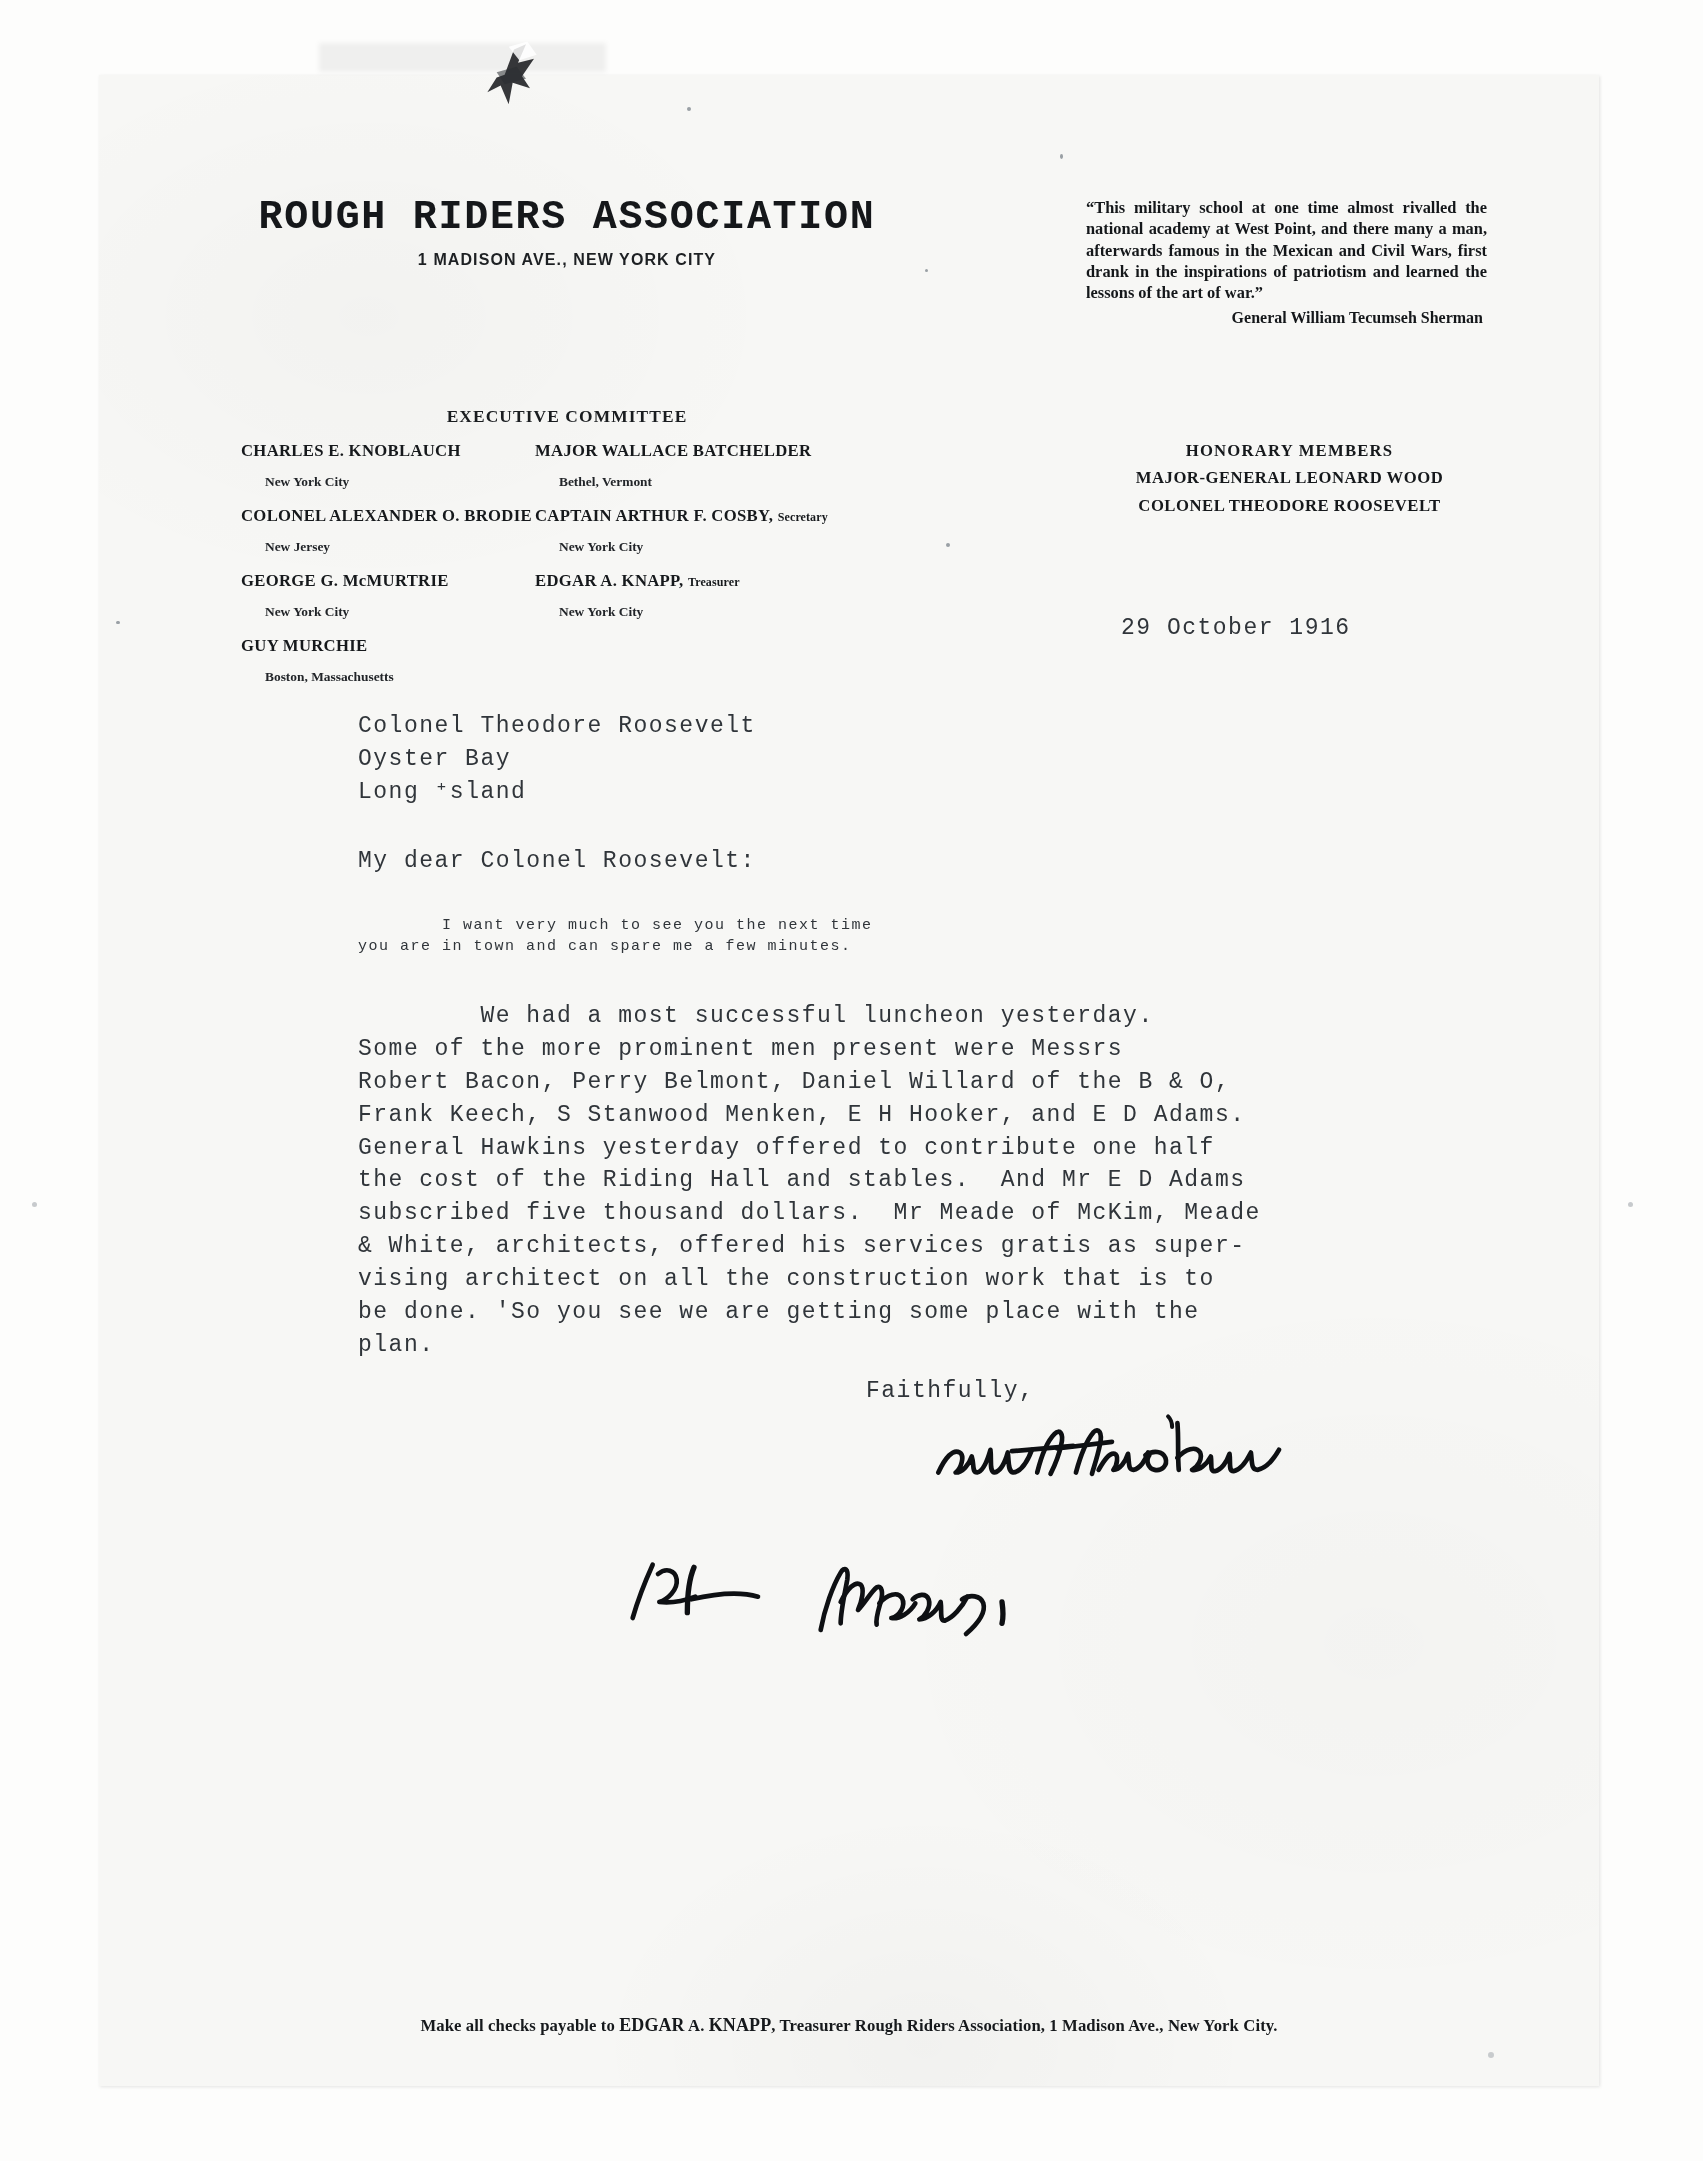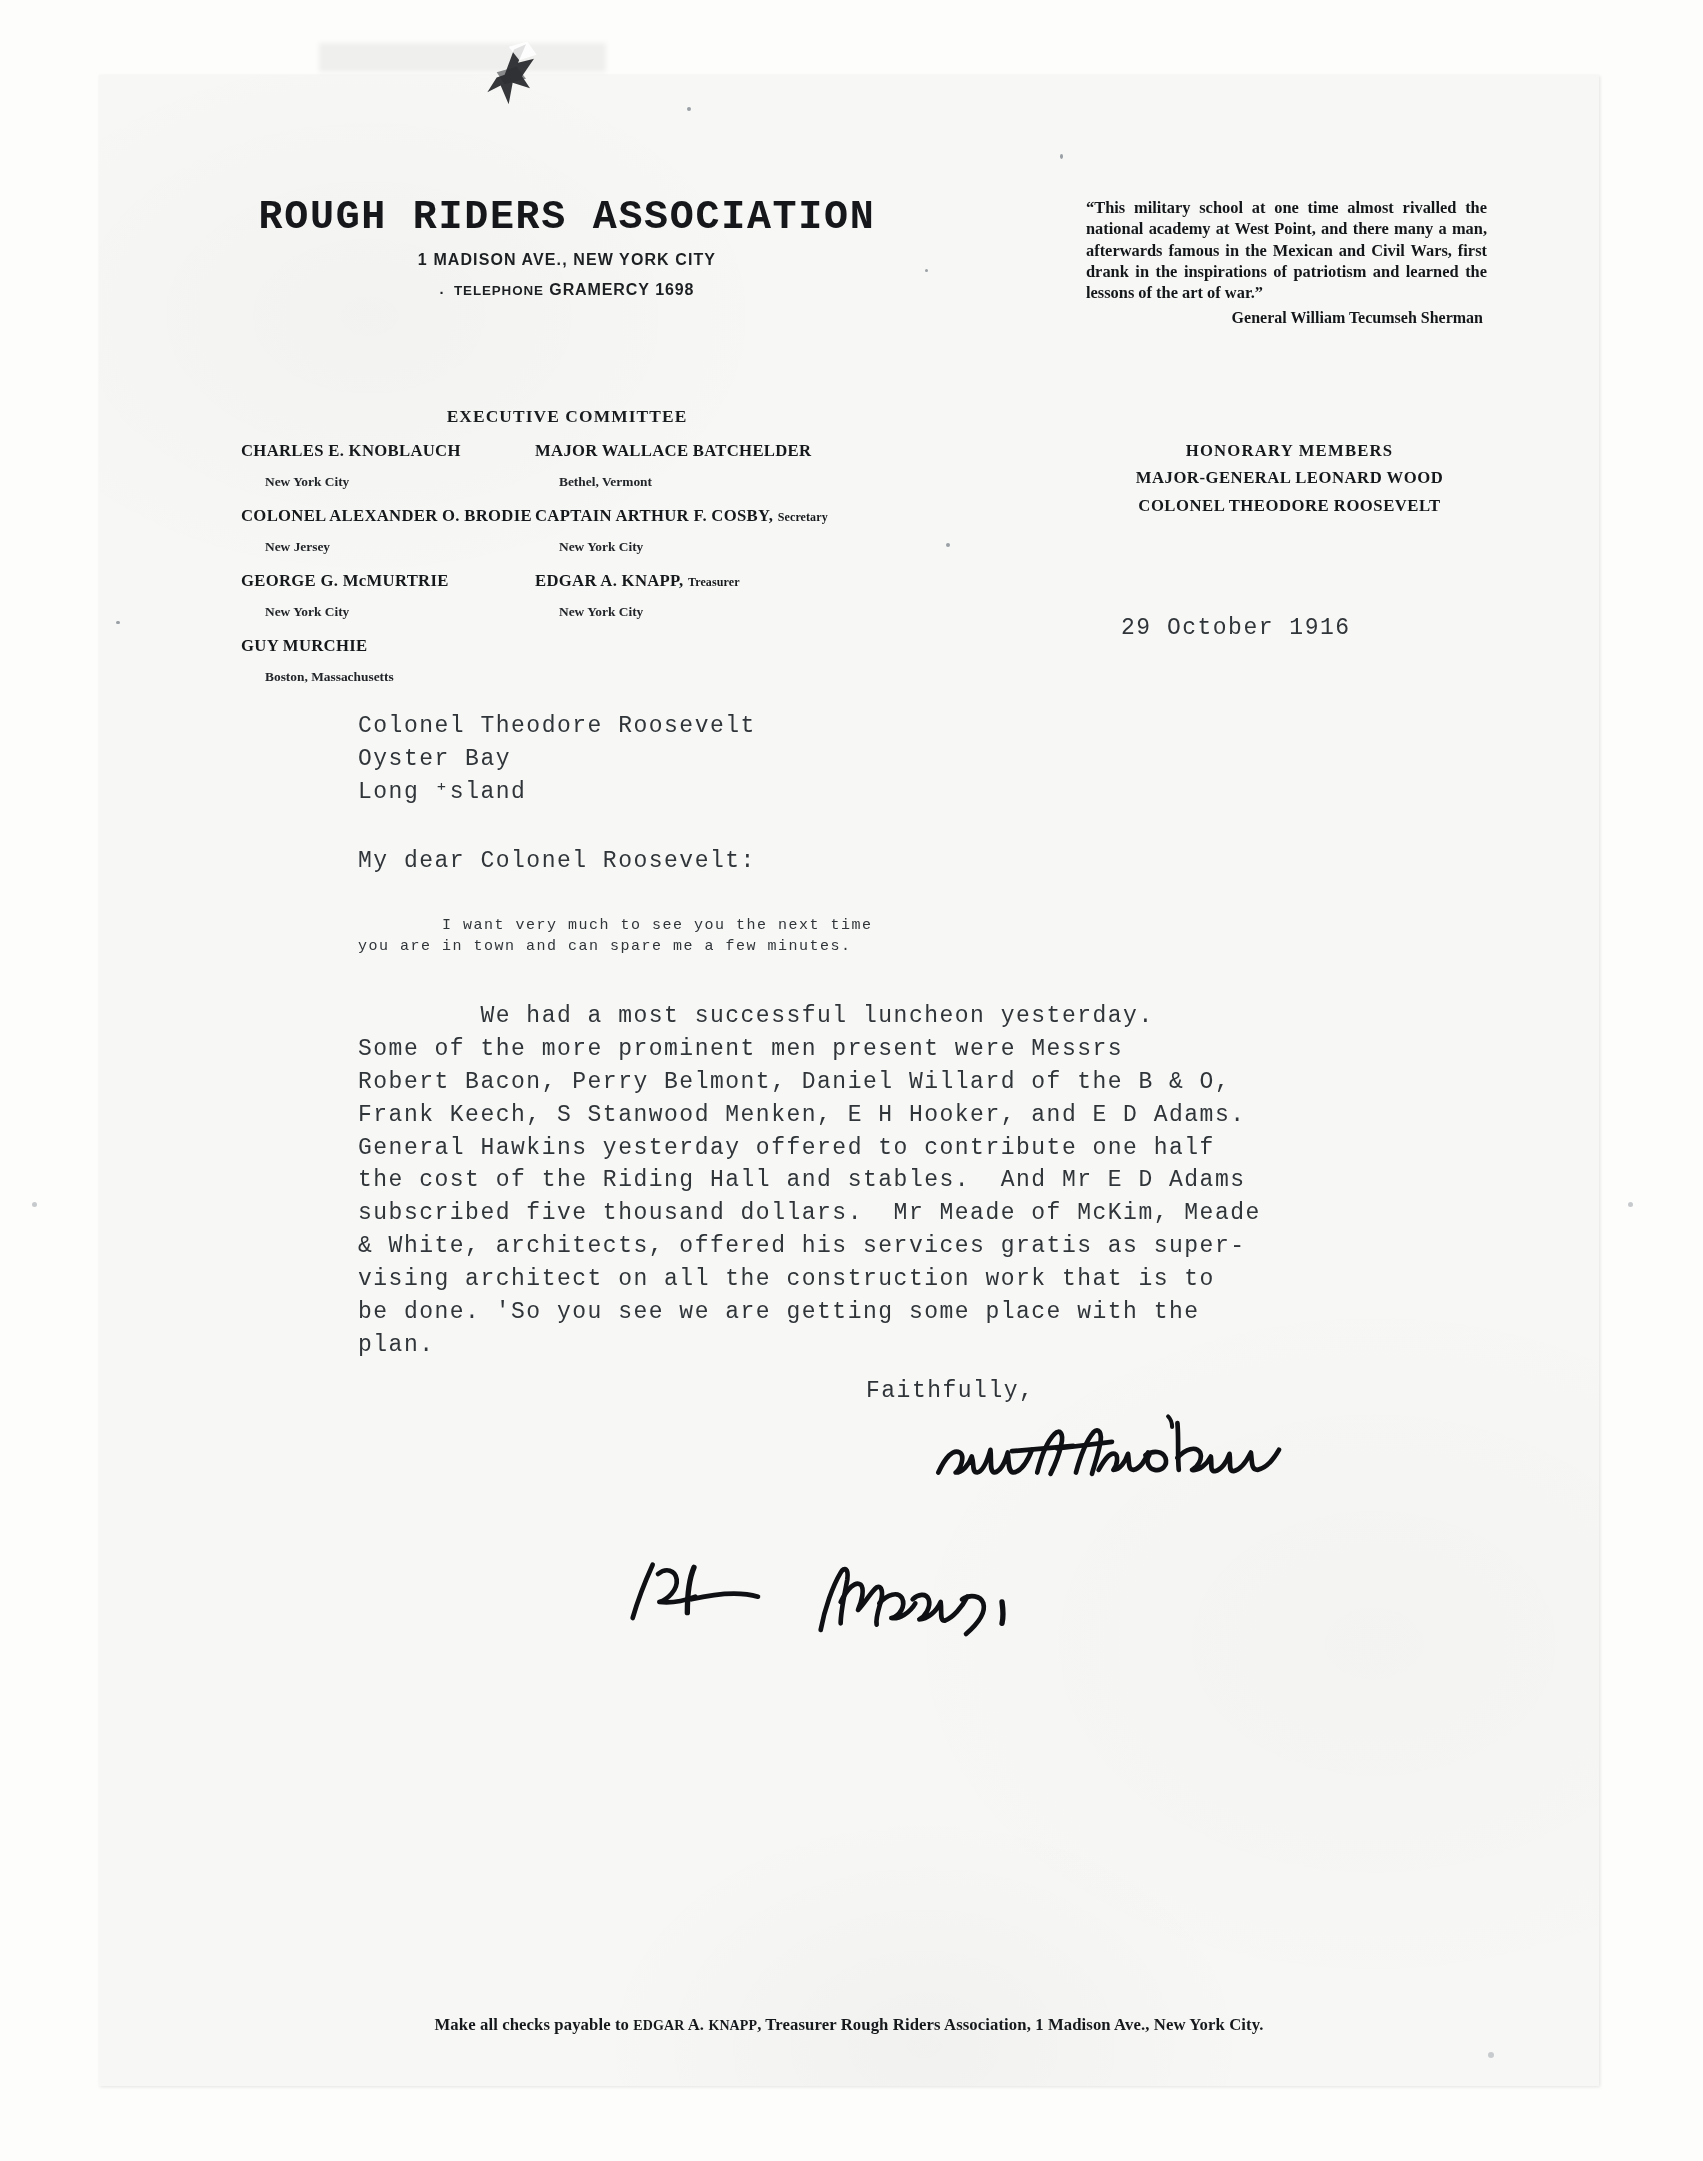--- a/index.html
+++ b/index.html
@@ -272,21 +272,21 @@
     left: 0;
     top: 1940px;
     width: 1500px;
     text-align: center;
     font-family: "Liberation Serif", serif;
     font-weight: bold;
     font-size: 16.7px;
     color: #16191c;
     letter-spacing: 0.1px;
   }
-  #footer-note .sc { font-size: 14px; text-align: right; }
+  #footer-note .sc { font-size: 18px; text-align: right; }
 
   
   .speck {
     position: absolute;
     background: #9aa0a5;
     border-radius: 50%;
     pointer-events: none;
   }
 </style>
 </head>
@@ -301,23 +301,20 @@
     <path d="M52 52 L66 14 L84 6 L72 34 L96 28 L78 54 L90 72 L64 64 L58 96 L46 68 L26 78 L40 56 Z" fill="#1b1d20" opacity="0.88"></path>
     <path d="M58 10 L86 2 L100 22 L74 30 Z" fill="#ffffff" opacity="0.85"></path>
     <path d="M40 48 L70 40 L84 58 L52 66 Z" fill="#2a2d31" opacity="0.55"></path>
   </svg>
 
   <div class="content">
 
     <div id="letterhead">
       <div id="org-title">ROUGH RIDERS ASSOCIATION</div>
       <div id="org-address">1 MADISON AVE., NEW YORK CITY</div>
-      <div id="org-phone">
-        <span class="lead-dot">.</span><span class="sc">TELEPHONE</span>&nbsp;<span>GRAMERCY</span>&nbsp;<span>1698</span>
-      </div>
     </div>
 
     <div id="exec-heading">EXECUTIVE COMMITTEE</div>
 
     <div id="exec-grid">
 
       <div class="exec-col left">
         <div class="exec-entry">
           <div class="exec-name">CHARLES E. KNOBLAUCH</div>
           <div class="exec-city">New York City</div>

